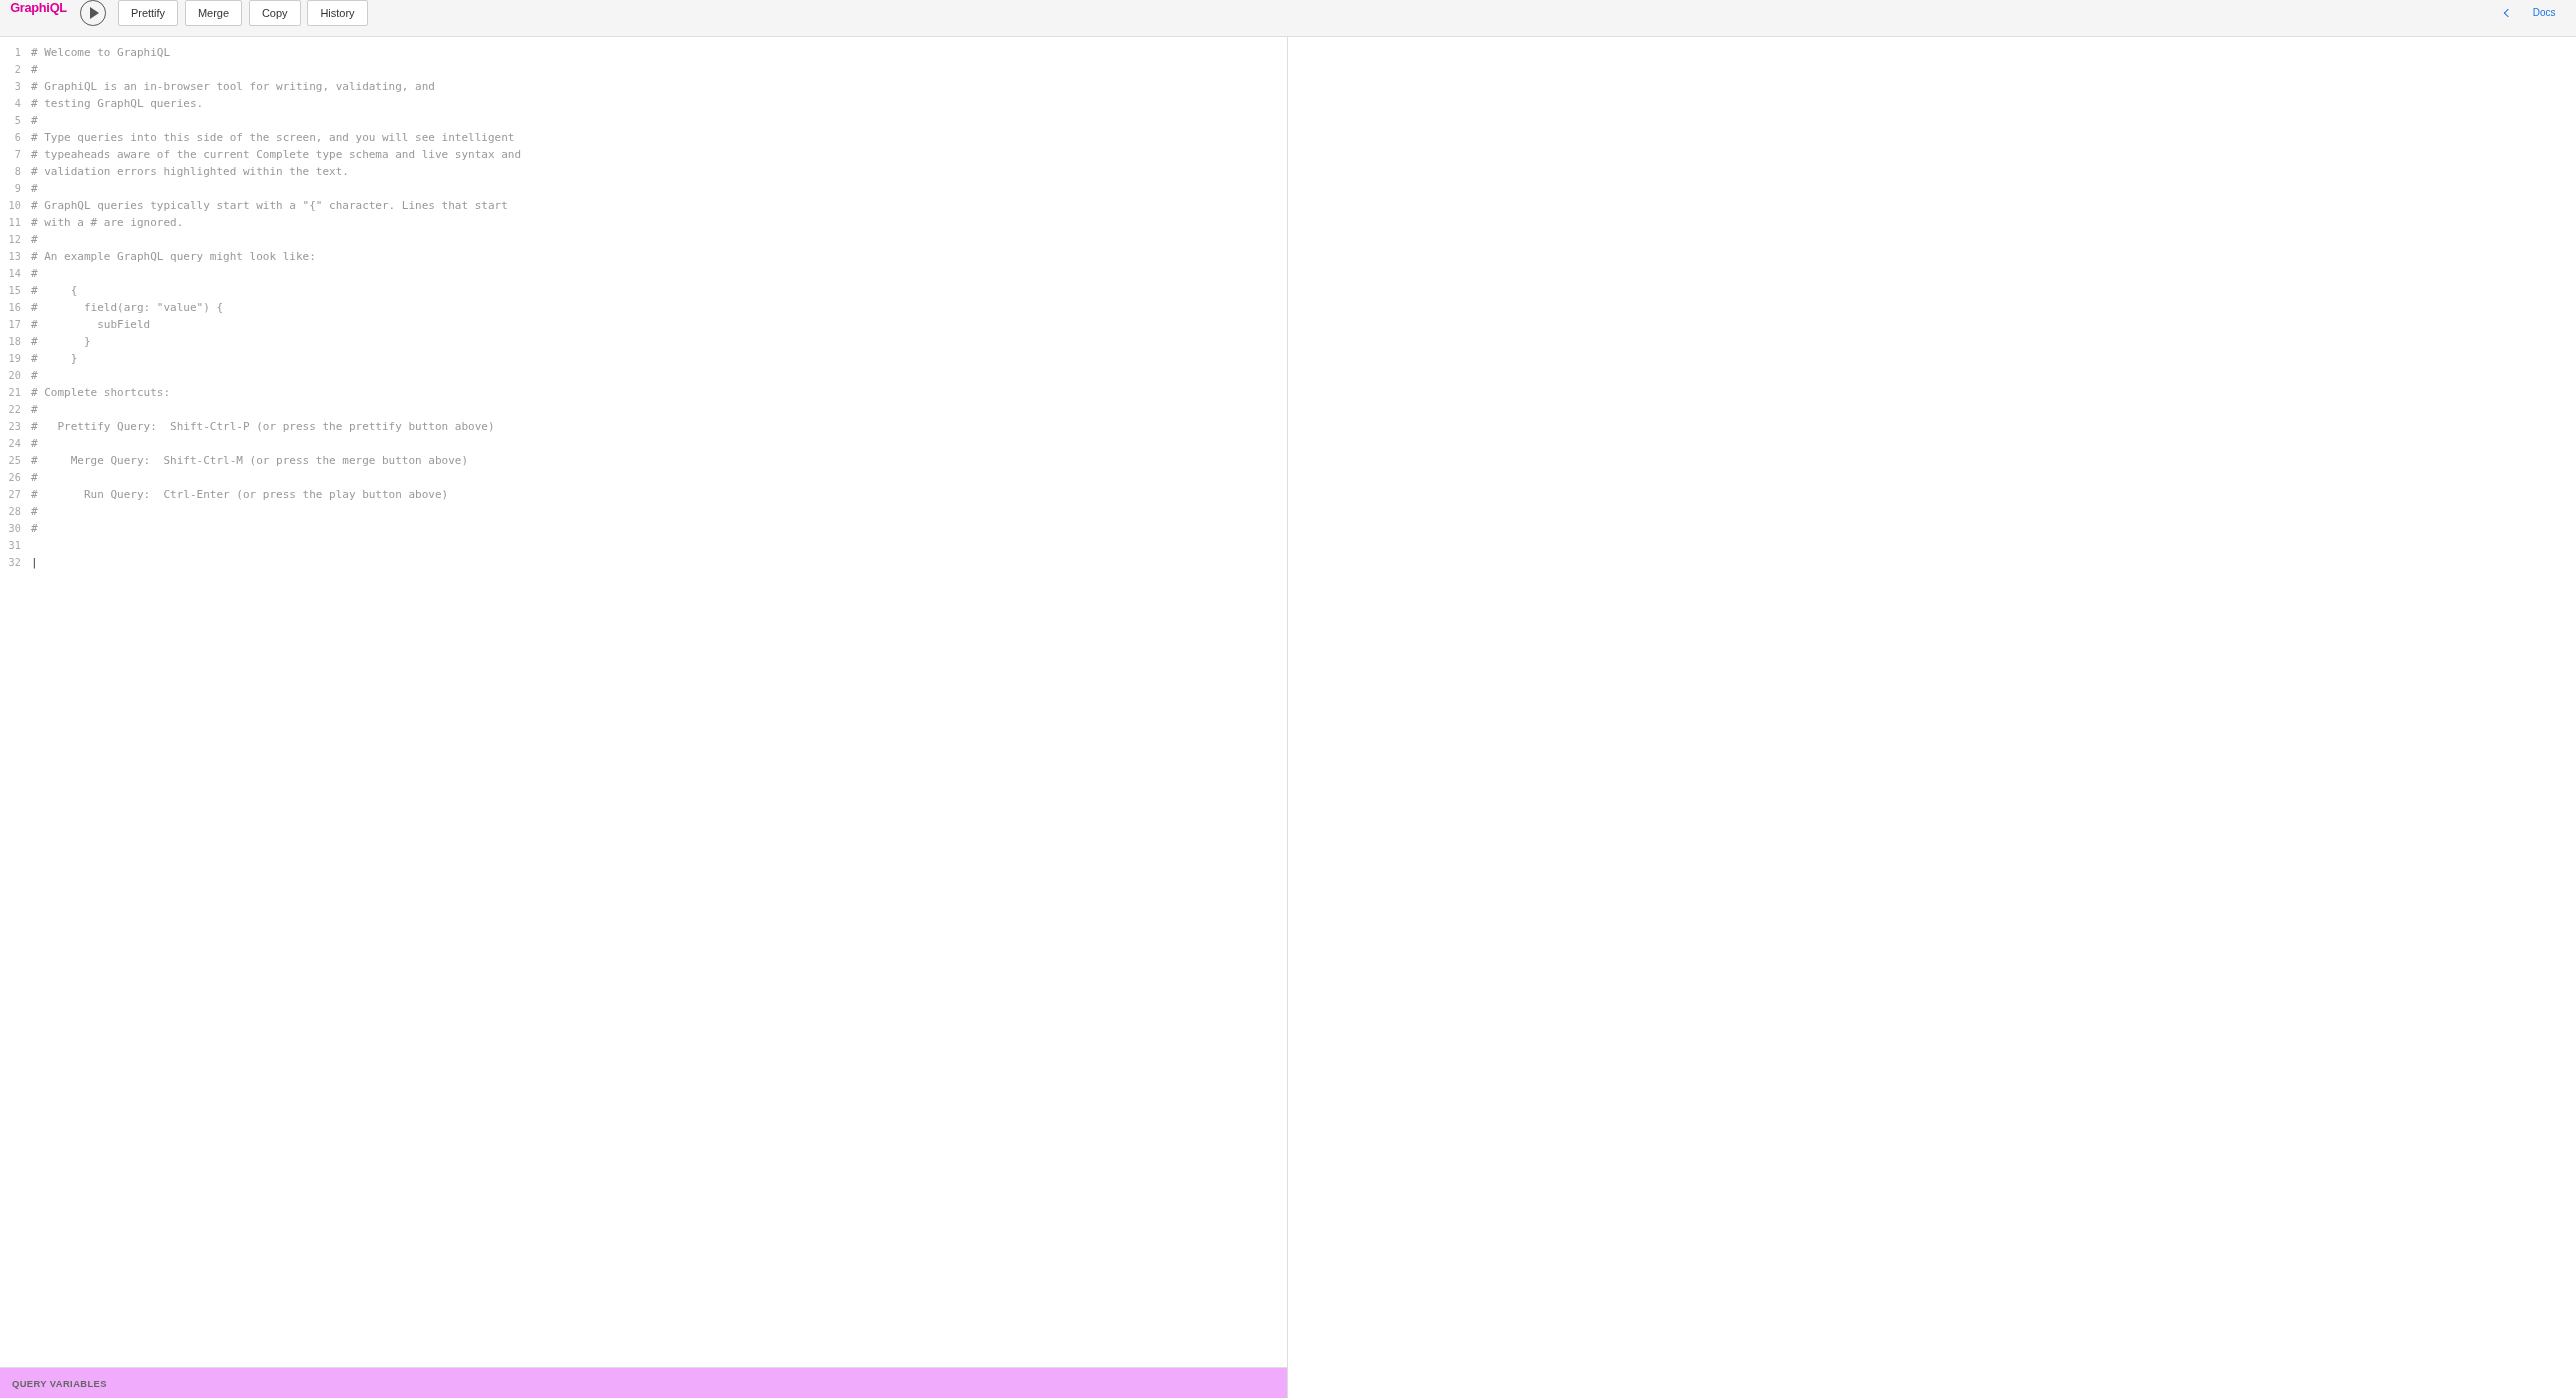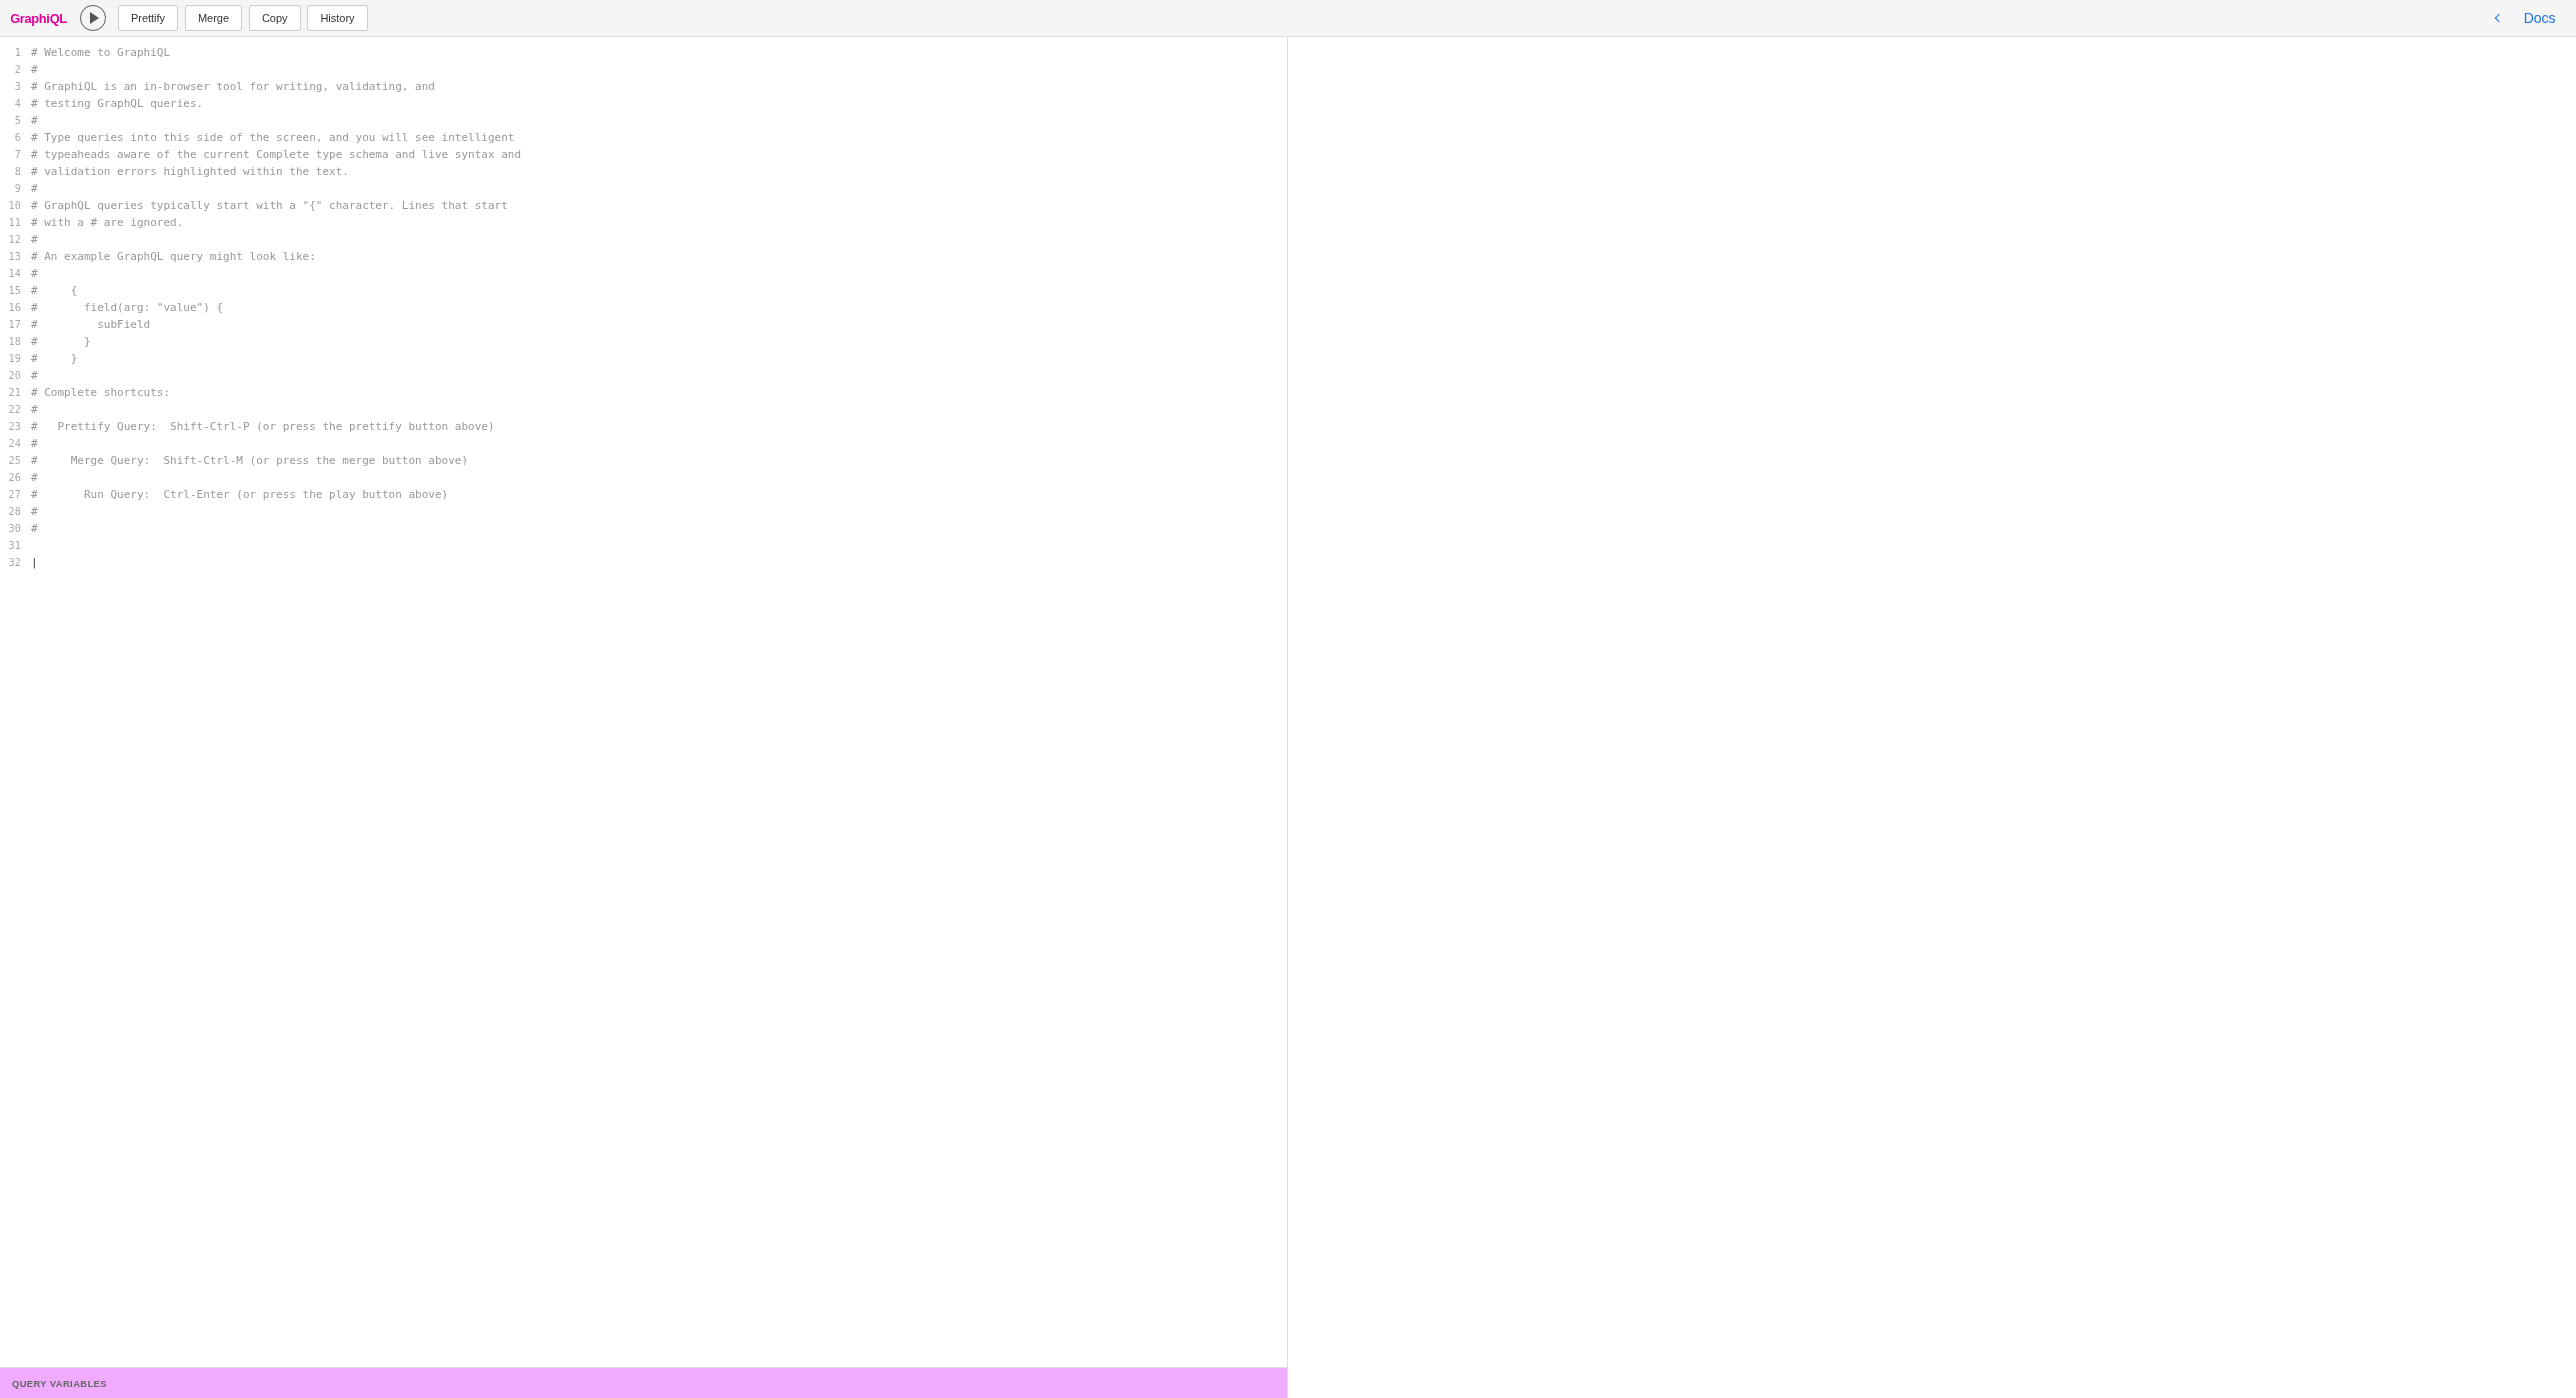--- a/index.html
+++ b/index.html
@@ -13,21 +13,20 @@
       background: #f5f5f5;
       height: 100vh;
       display: flex;
       flex-direction: column;
       overflow: hidden;
     }
 
     
     .toolbar {
       display: flex;
-      align-items: center;
       height: 37px;
       background: #f5f5f5;
       border-bottom: 0.9px solid #ddd;
       padding: 0 10.2px;
       gap: 6.8px;
       flex-shrink: 0;
     }
 
     .app-title {
       font-size: 12.8px;
@@ -71,21 +70,21 @@
     }
 
     
     .docs-button {
       margin-left: auto;
       height: 25.6px;
       padding: 0 10.2px;
       border: none;
       background: transparent;
       cursor: pointer;
-      font-size: 14px;
+      font-size: 10px;
       color: #1a73e8;
       display: flex;
       align-items: center;
       gap: 20px;
     }
 
     .chevron-left {
       display: inline-block;
       width: 6px;
       height: 6px;

